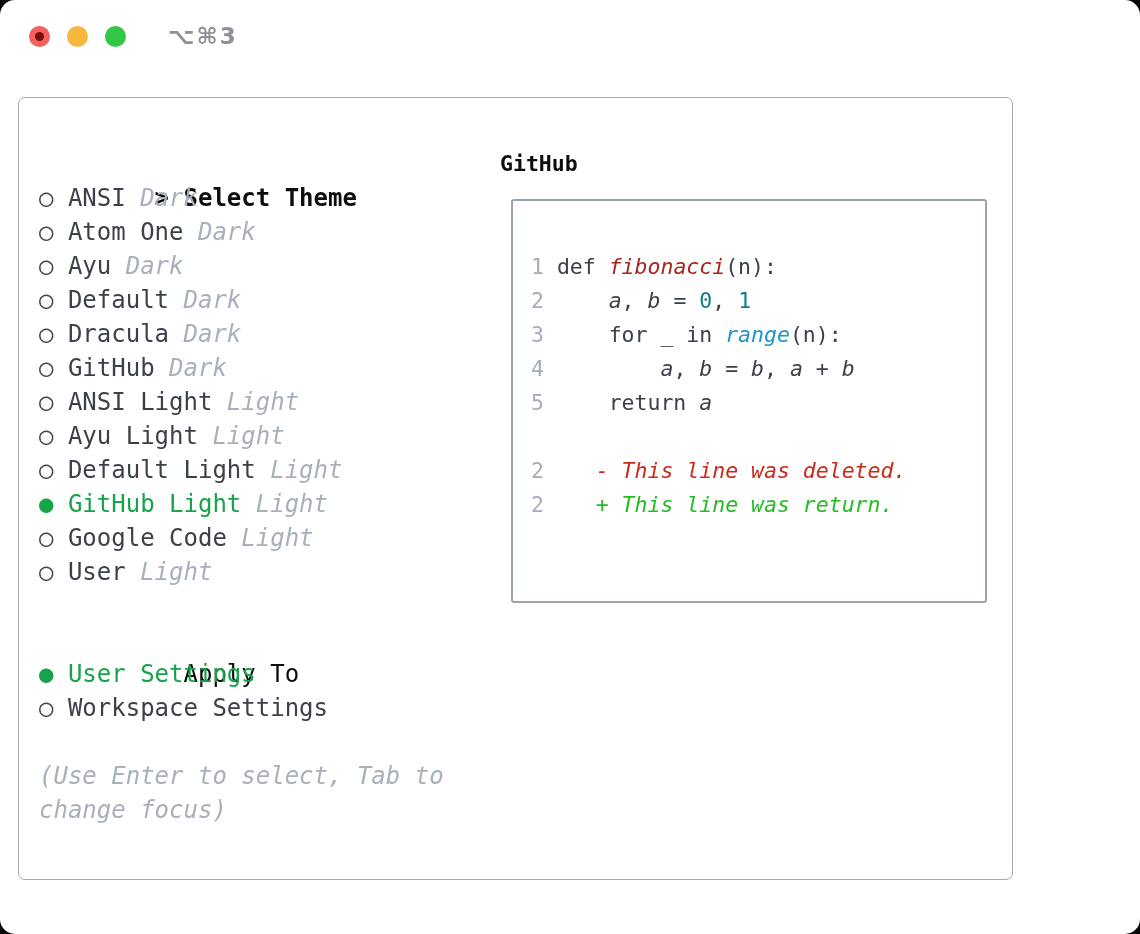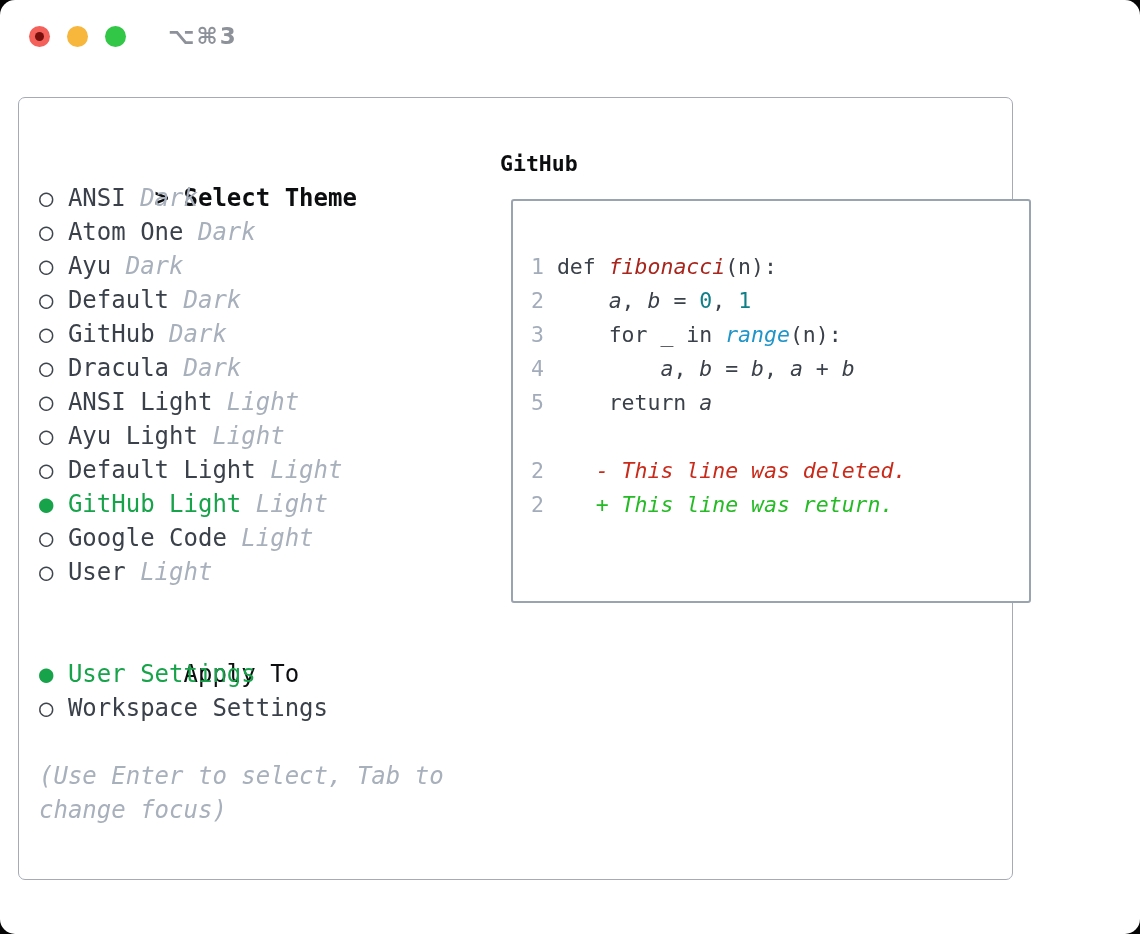--- a/index.html
+++ b/index.html
@@ -55,21 +55,21 @@
   .hint{color:var(--muted_gray);font-style:italic;}
   .spacer{height:34px;}
   
   .rightcol{flex:1;}
   .pheading{
     font-size:21.5px;line-height:34px;height:34px;
     font-weight:700;color:var(--heading_black);white-space:pre;
   }
   .pbox{
     margin-top:18px;margin-left:11px;
-    width:520px;height:404px;box-sizing:border-box;
+    width:476px;height:404px;box-sizing:border-box;
     border:2px solid var(--box_border_gray);border-radius:3px;
     padding:49px 0 0 18px;overflow:hidden;
     background:#fff;
   }
   .crow{white-space:pre;font-size:21.5px;line-height:34px;height:34px;}
   .lnum{display:inline-block;width:2ch;color:var(--line_number_gray);}
   .tk-d{color:var(--text_dark);}
   .tk-fn{color:var(--function_red);font-style:italic;}
   .tk-v{color:var(--text_dark);font-style:italic;}
   .tk-n{color:var(--number_teal);}
@@ -98,22 +98,22 @@
 
     <div class="leftcol">
       <div class="lrow">
         <span class="bullet caret">&gt;</span><span class="h1">Select Theme</span>
       </div>
       <div id="theme-list">
           <div class="lrow"><span class="bullet">○</span><span class="tname">ANSI</span><span class="suffix"> Dark</span></div>
           <div class="lrow"><span class="bullet">○</span><span class="tname">Atom One</span><span class="suffix"> Dark</span></div>
           <div class="lrow"><span class="bullet">○</span><span class="tname">Ayu</span><span class="suffix"> Dark</span></div>
           <div class="lrow"><span class="bullet">○</span><span class="tname">Default</span><span class="suffix"> Dark</span></div>
+          <div class="lrow"><span class="bullet">○</span><span class="tname">Dracula</span><span class="suffix"> Dark</span></div>
           <div class="lrow"><span class="bullet">○</span><span class="tname">GitHub</span><span class="suffix"> Dark</span></div>
-          <div class="lrow"><span class="bullet">○</span><span class="tname">Dracula</span><span class="suffix"> Dark</span></div>
           <div class="lrow"><span class="bullet">○</span><span class="tname">ANSI Light</span><span class="suffix"> Light</span></div>
           <div class="lrow"><span class="bullet">○</span><span class="tname">Ayu Light</span><span class="suffix"> Light</span></div>
           <div class="lrow"><span class="bullet">○</span><span class="tname">Default Light</span><span class="suffix"> Light</span></div>
           <div class="lrow"><span class="bullet sel">●</span><span class="tname sel">GitHub Light</span><span class="suffix"> Light</span></div>
           <div class="lrow"><span class="bullet">○</span><span class="tname">Google Code</span><span class="suffix"> Light</span></div>
           <div class="lrow"><span class="bullet">○</span><span class="tname">User</span><span class="suffix"> Light</span></div>
         </div>
       <div class="lrow spacer"></div>
       <div class="lrow">
         <span class="bullet"></span><span class="apply-h">Apply To</span>

